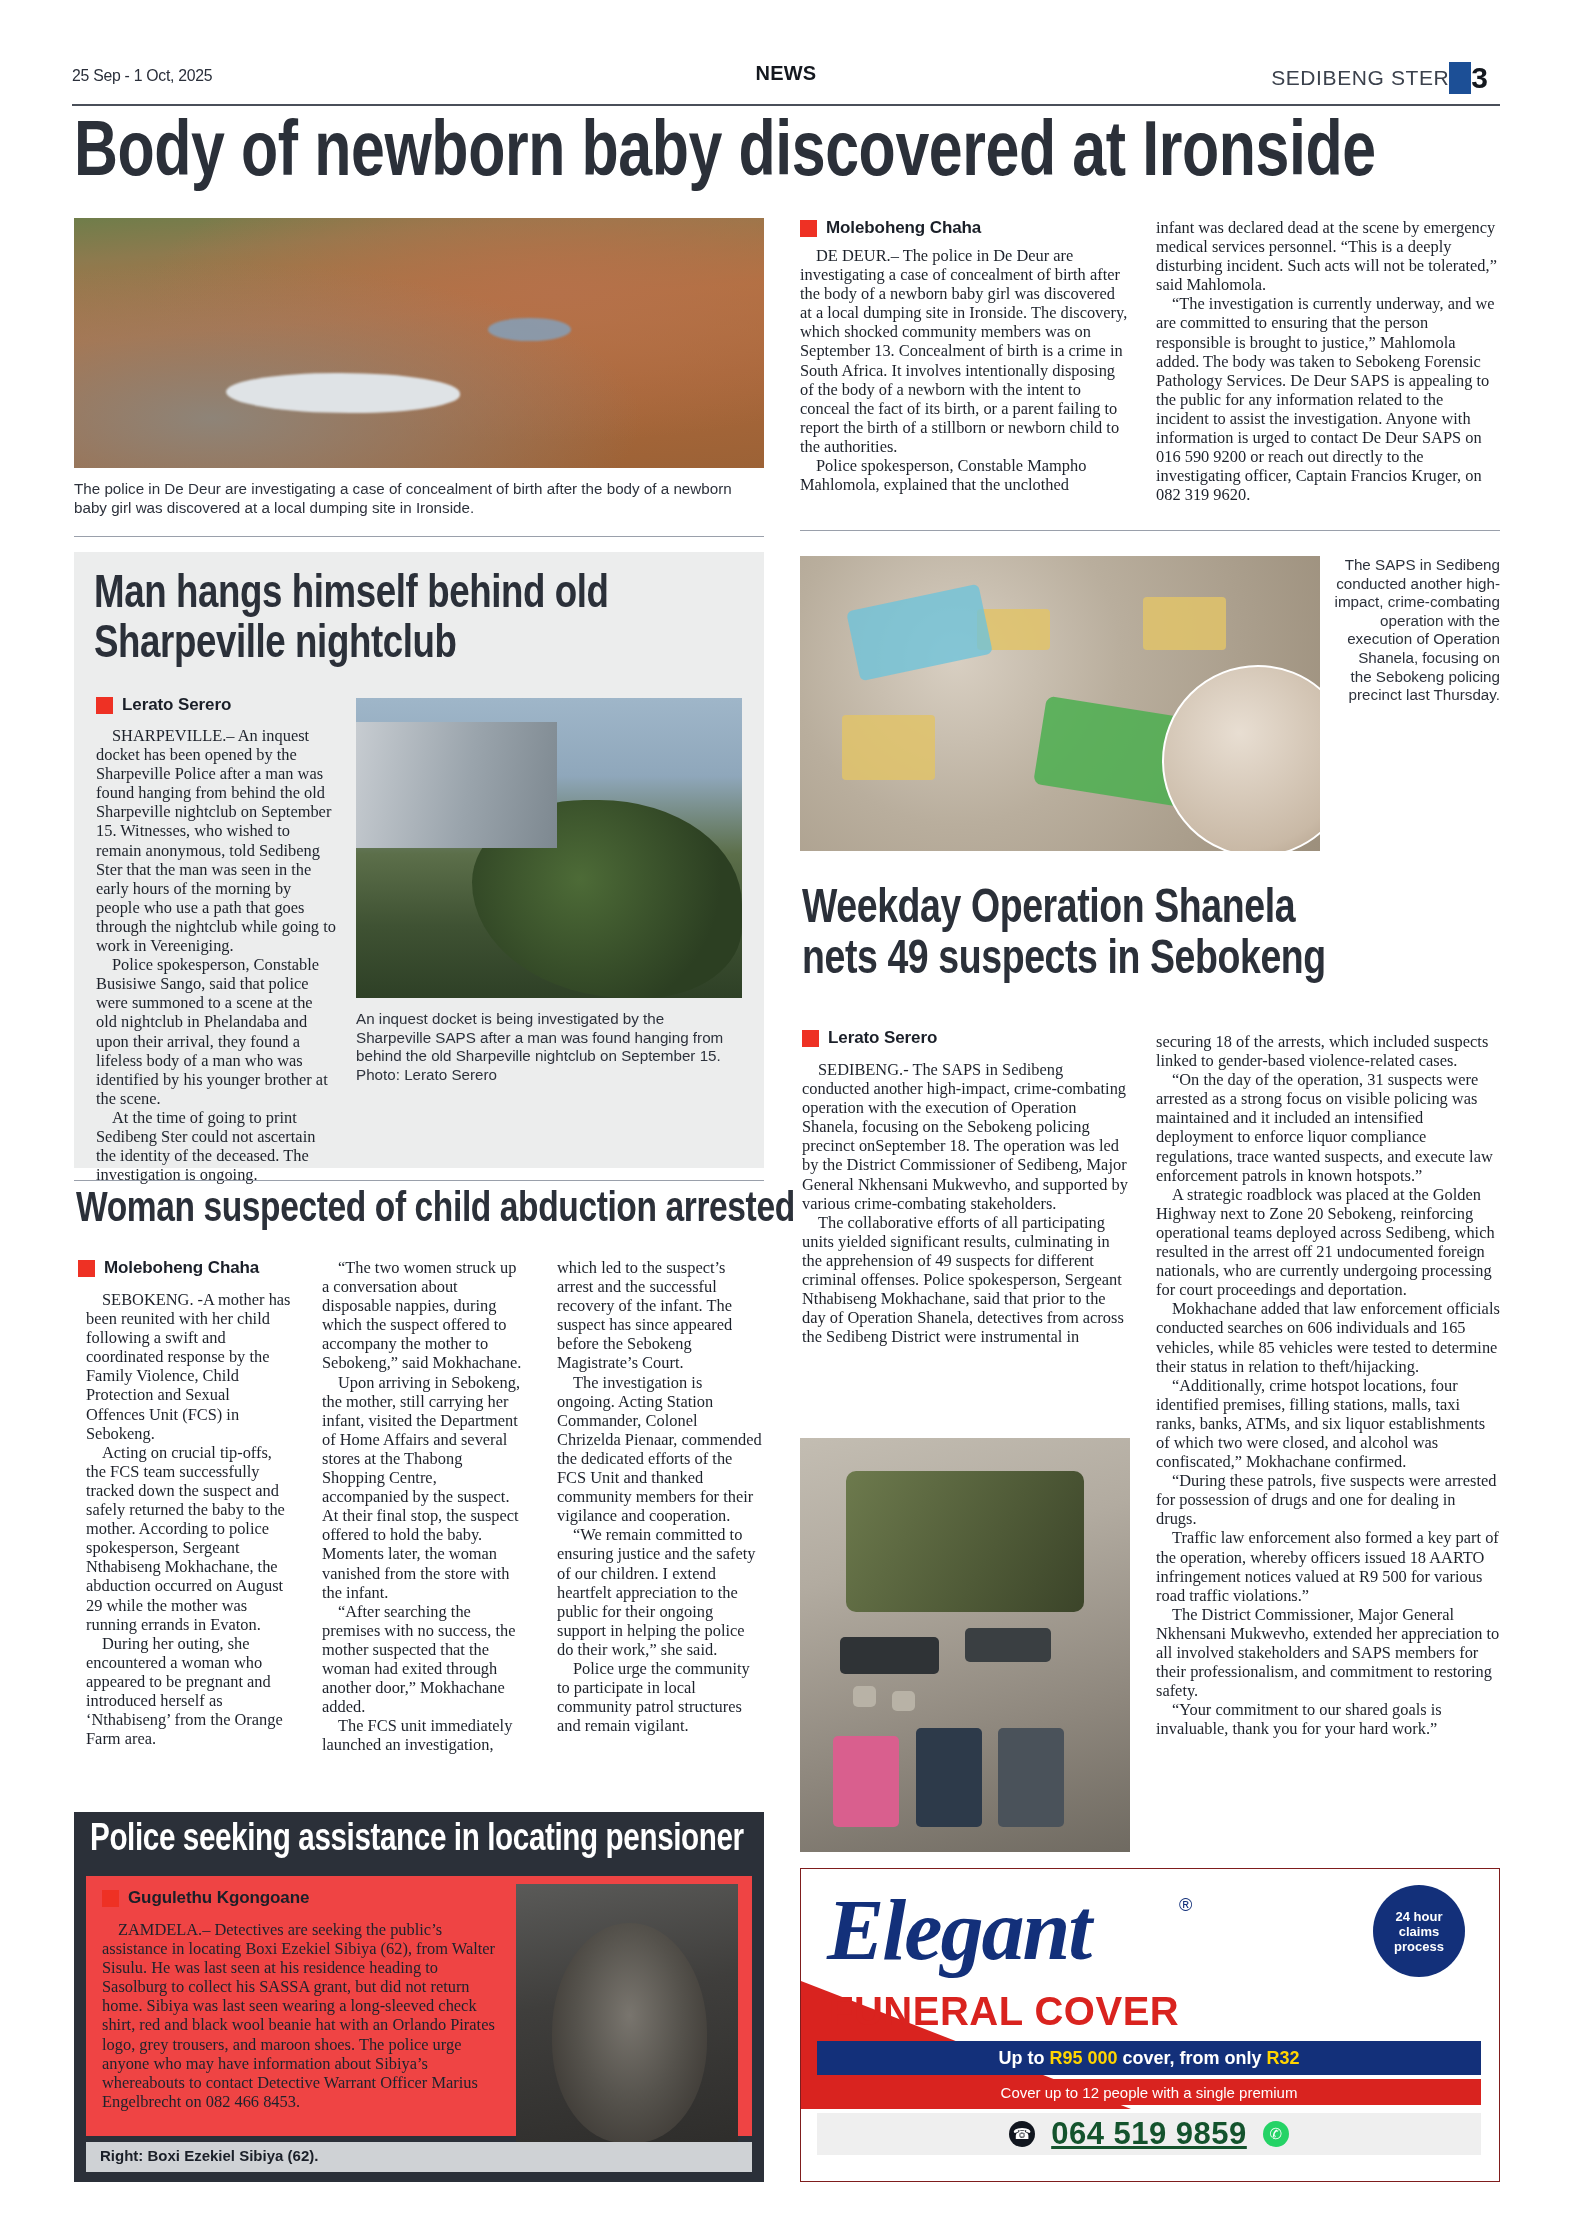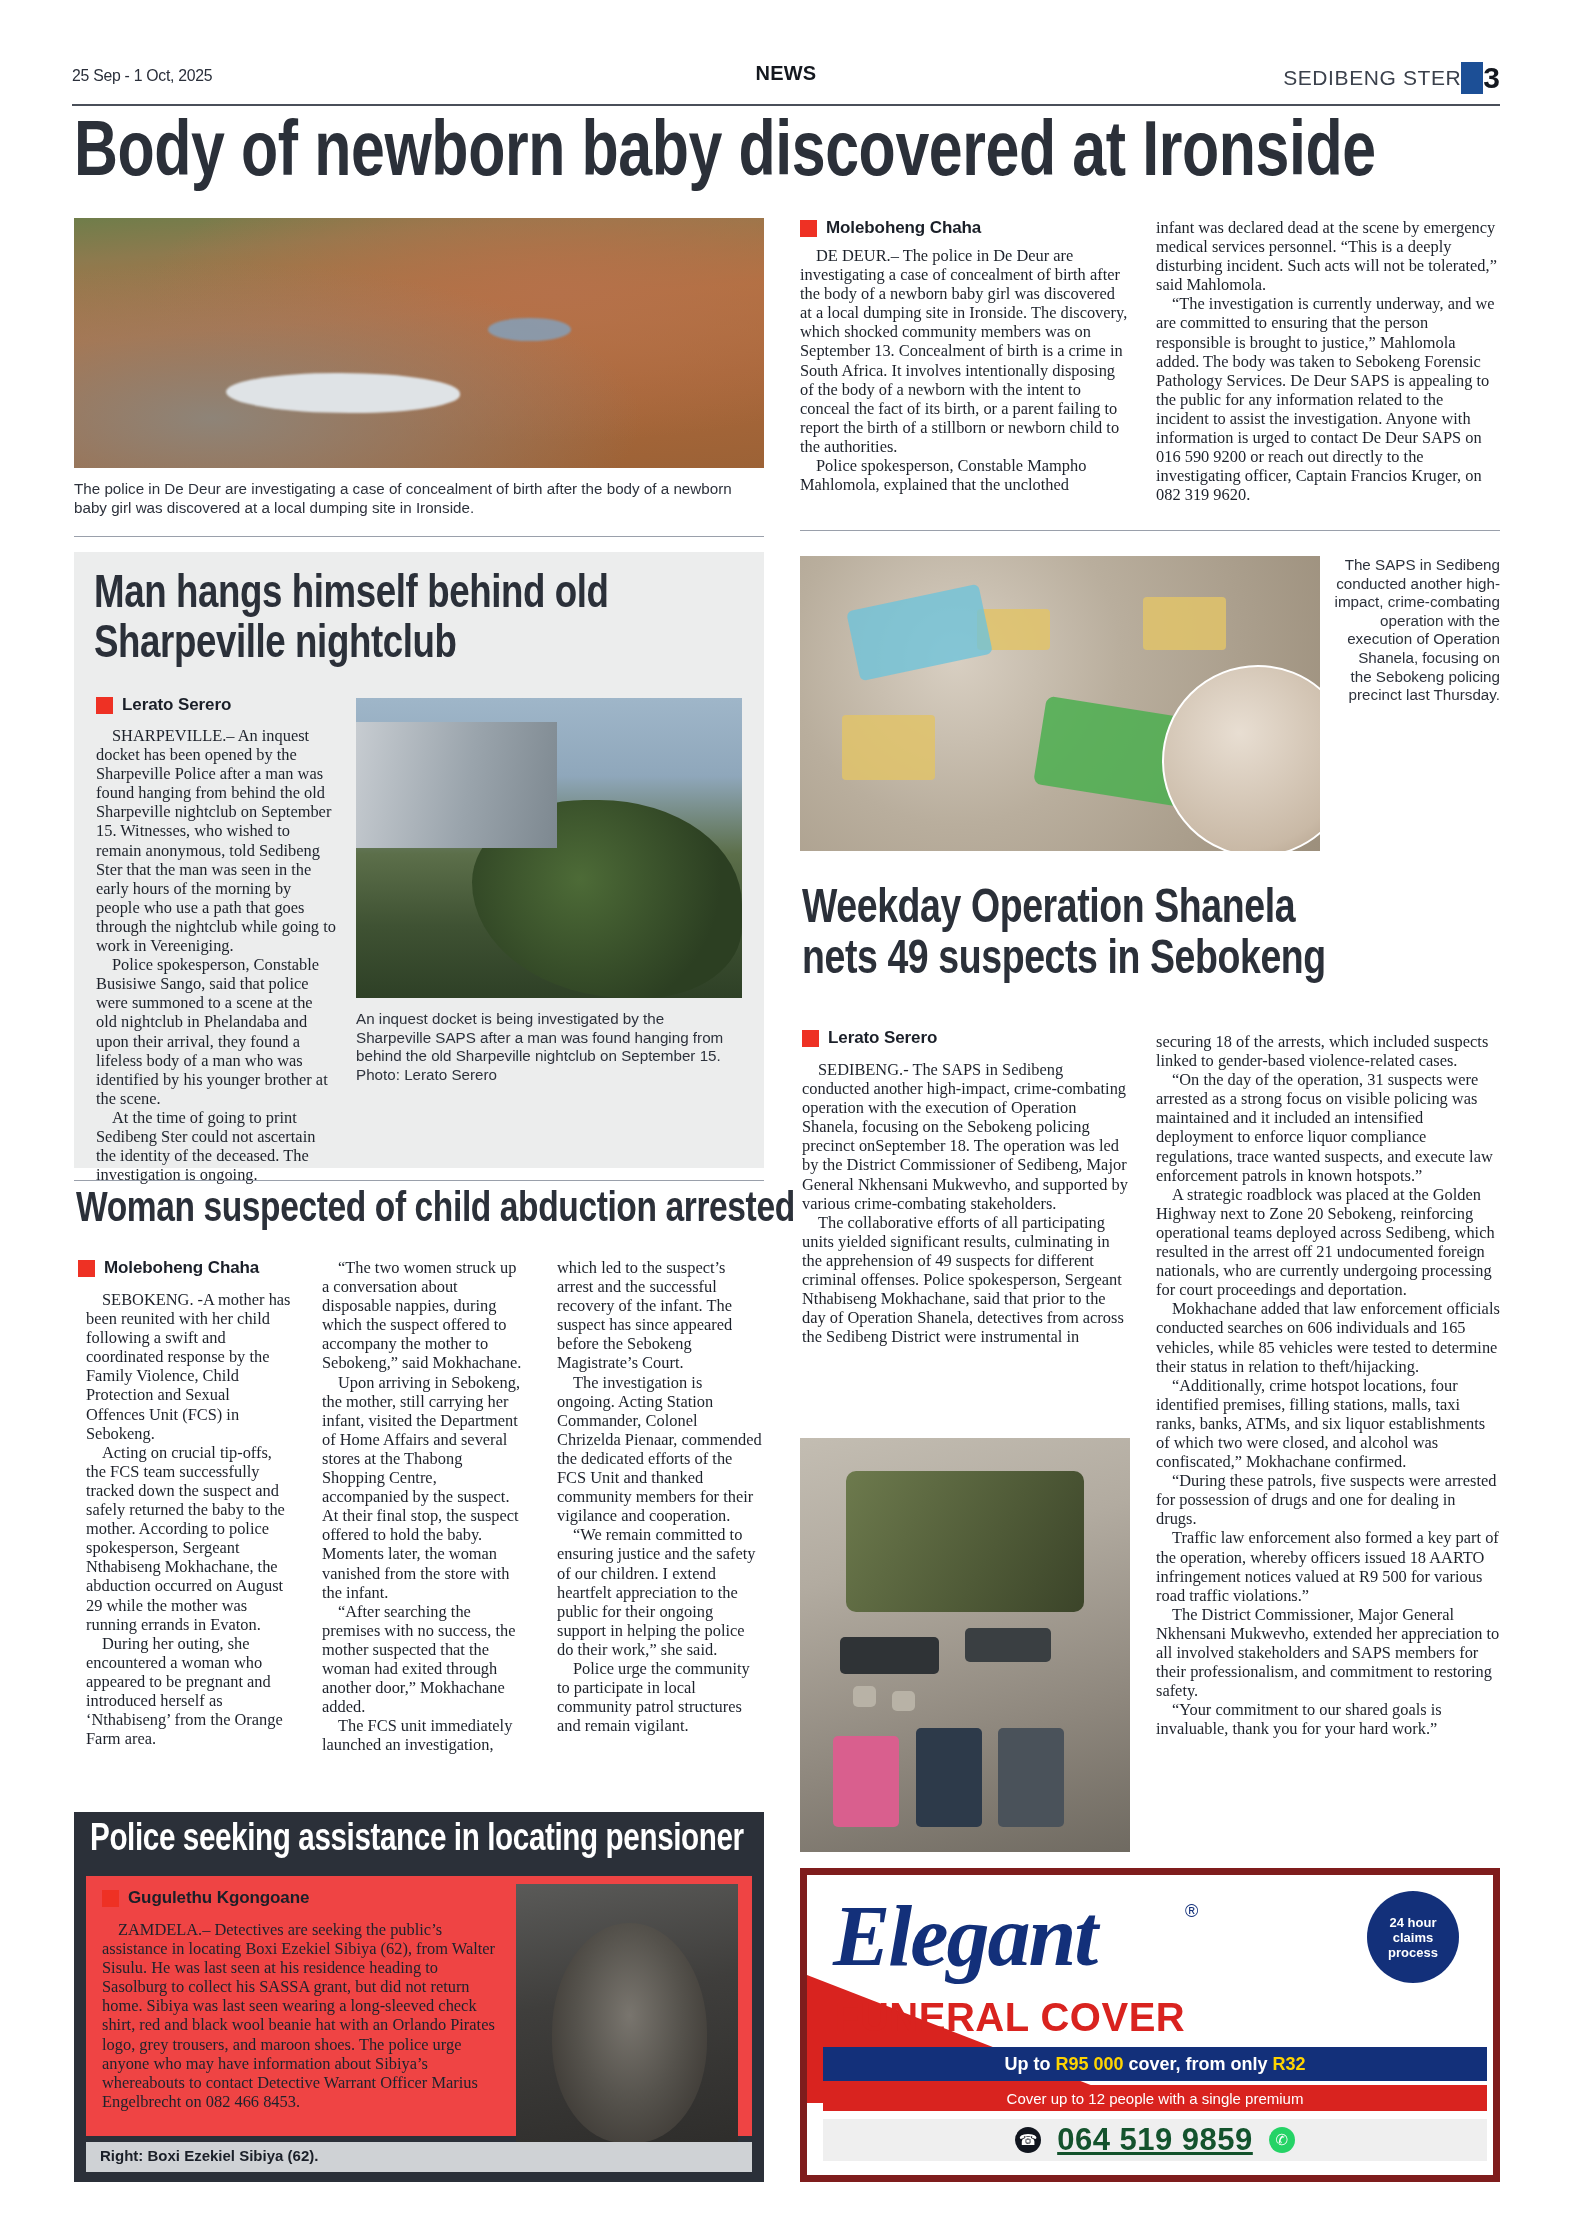--- a/index.html
+++ b/index.html
@@ -10,21 +10,21 @@
     -webkit-font-smoothing:antialiased;
   }
   .page{position:relative;width:1572px;height:2224px;overflow:hidden;background:#fff;}
 
   
   .masthead{position:absolute;left:72px;top:62px;width:1428px;height:40px;}
   .masthead-date{position:absolute;left:0;top:4px;font-family:"Liberation Sans",sans-serif;
     font-size:17px;letter-spacing:-.3px;color:#2a2f3a;transform:scaleX(.93);transform-origin:left center;}
   .masthead-section{position:absolute;left:50%;top:0;transform:translateX(-50%);
     font-family:"Liberation Sans",sans-serif;font-weight:bold;font-size:20px;color:#14181f;letter-spacing:.2px;}
-  .masthead-right{position:absolute;right:0;top:0;display:flex;align-items:center;}
+  .masthead-right{position:absolute;right:12px;top:0;display:flex;align-items:center;}
   .masthead-title{font-family:"Liberation Sans",sans-serif;font-size:21px;color:#3b414c;letter-spacing:.6px;}
   .page-num-box{width:22px;height:32px;background:#1c4f96;}
   .page-num{font-family:"Liberation Sans",sans-serif;font-weight:bold;font-size:30px;color:#14181f;line-height:30px;}
   .rule-top{position:absolute;left:72px;top:104px;width:1428px;height:2px;background:#4a4f59;}
 
   
   .hl{
     font-family:"Liberation Sans",sans-serif;font-weight:bold;
     color:#2b3039;line-height:.93;letter-spacing:-.5px;
     transform:scaleX(.78);transform-origin:left top;white-space:nowrap;
@@ -78,21 +78,21 @@
   .pen-white{position:absolute;left:12px;top:64px;width:666px;height:260px;background:#ef4444;}
   .pen-byline{position:absolute;left:16px;top:12px;}
   .pen-body{position:absolute;left:16px;top:44px;width:400px;}
   .pen-photo{position:absolute;left:430px;top:8px;width:222px;height:282px;}
   .pen-cap{position:absolute;left:12px;top:330px;width:666px;height:30px;background:#cfd2d5;}
   .pen-cap span{position:absolute;left:14px;top:5px;font-family:"Liberation Sans",sans-serif;
     font-weight:bold;font-size:15px;color:#1a1f28;}
 
   
   .ad{position:absolute;left:800px;top:1868px;width:700px;height:314px;
-    border:7px solid #7f1d1d;background:#fff;box-sizing:border-box;overflow:hidden;}
+    border:1px solid #7f1d1d;background:#fff;box-sizing:border-box;overflow:hidden;}
   .ad-triangle{position:absolute;left:0;bottom:72px;width:0;height:0;
     border-left:330px solid #d9231f;border-top:128px solid transparent;}
   .ad-logo{position:absolute;left:26px;top:18px;font-family:"Liberation Serif",serif;
     font-style:italic;font-weight:bold;font-size:86px;color:#13307a;letter-spacing:-2px;line-height:1;}
   .ad-reg{position:absolute;left:378px;top:26px;font-family:"Liberation Sans",sans-serif;
     font-size:18px;color:#13307a;}
   .ad-badge{position:absolute;right:34px;top:16px;width:92px;height:92px;border-radius:50%;
     background:#13307a;color:#fff;display:flex;flex-direction:column;align-items:center;
     justify-content:center;text-align:center;font-family:"Liberation Sans",sans-serif;
     font-size:13px;line-height:15px;font-weight:bold;}

